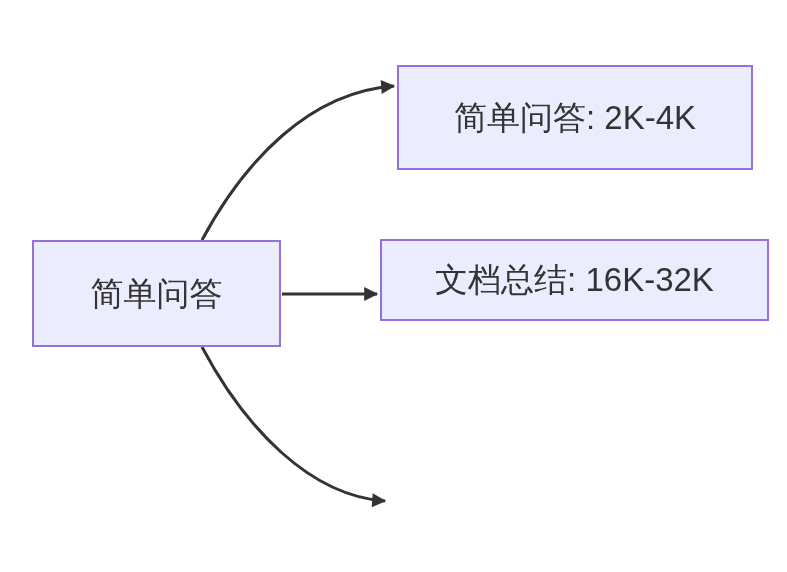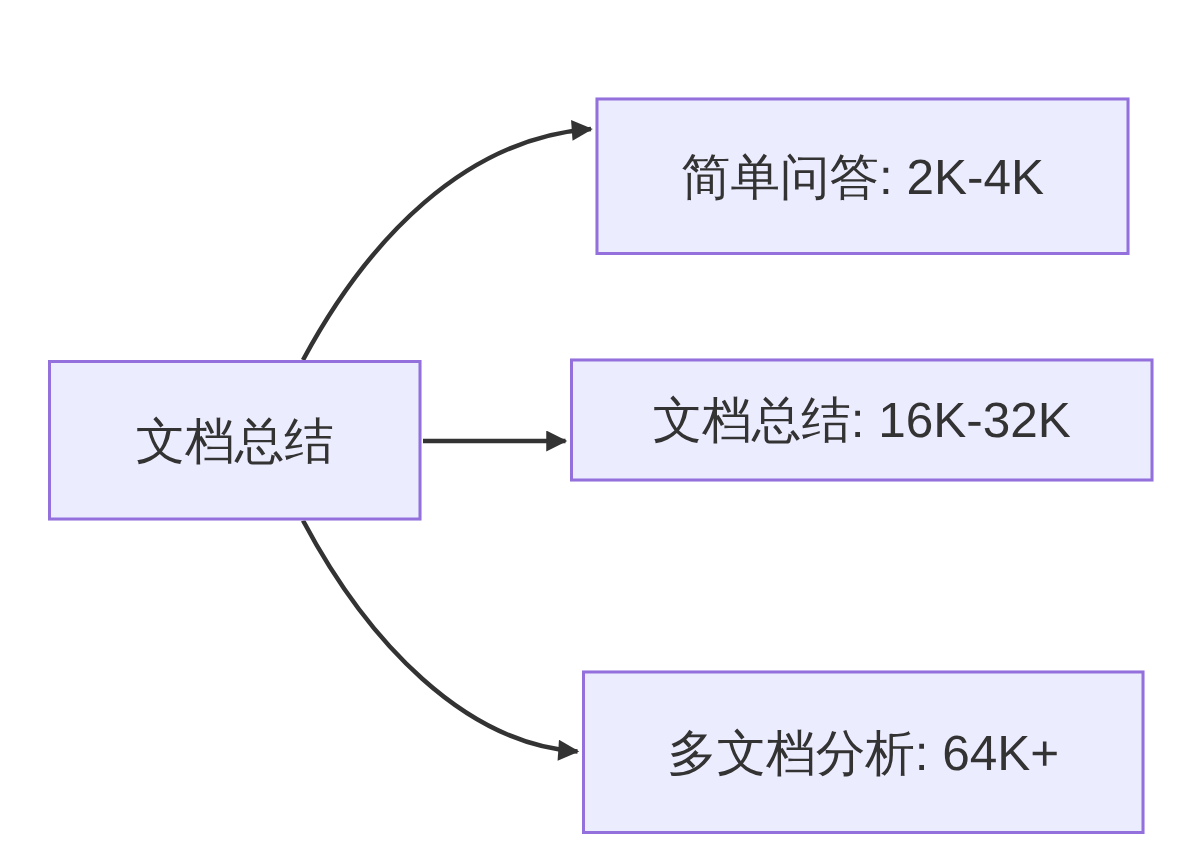--- a/index.html
+++ b/index.html
@@ -60,28 +60,25 @@
       <marker id="arrow" viewBox="0 0 12 12" refX="11" refY="6" markerWidth="17" markerHeight="14" markerUnits="userSpaceOnUse" orient="auto">
         <path class="arrowhead" d="M0,0 L12,6 L0,12 Z"></path>
       </marker>
     </defs>
     <path class="edge" d="M202,240 C245,160 310,92 394,86" marker-end="url(#arrow)"></path>
     <path class="edge" d="M282,294 L377,294" marker-end="url(#arrow)"></path>
     <path class="edge" d="M202,347 C245,428 310,496 385,501" marker-end="url(#arrow)"></path>
   </svg>
 
   <div class="node" id="node-root">
-    <span>文档总结</span>
+    <span>简单问答</span>
   </div>
 
   <div class="node" id="node-child-0">
     <span>简单问答: 2K-4K</span>
   </div>
 
   <div class="node" id="node-child-1">
     <span>文档总结: 16K-32K</span>
   </div>
 
-  <div class="node" id="node-child-2">
-    <span>多文档分析: 64K+</span>
-  </div>
 
 </div>
 
 </body></html>

